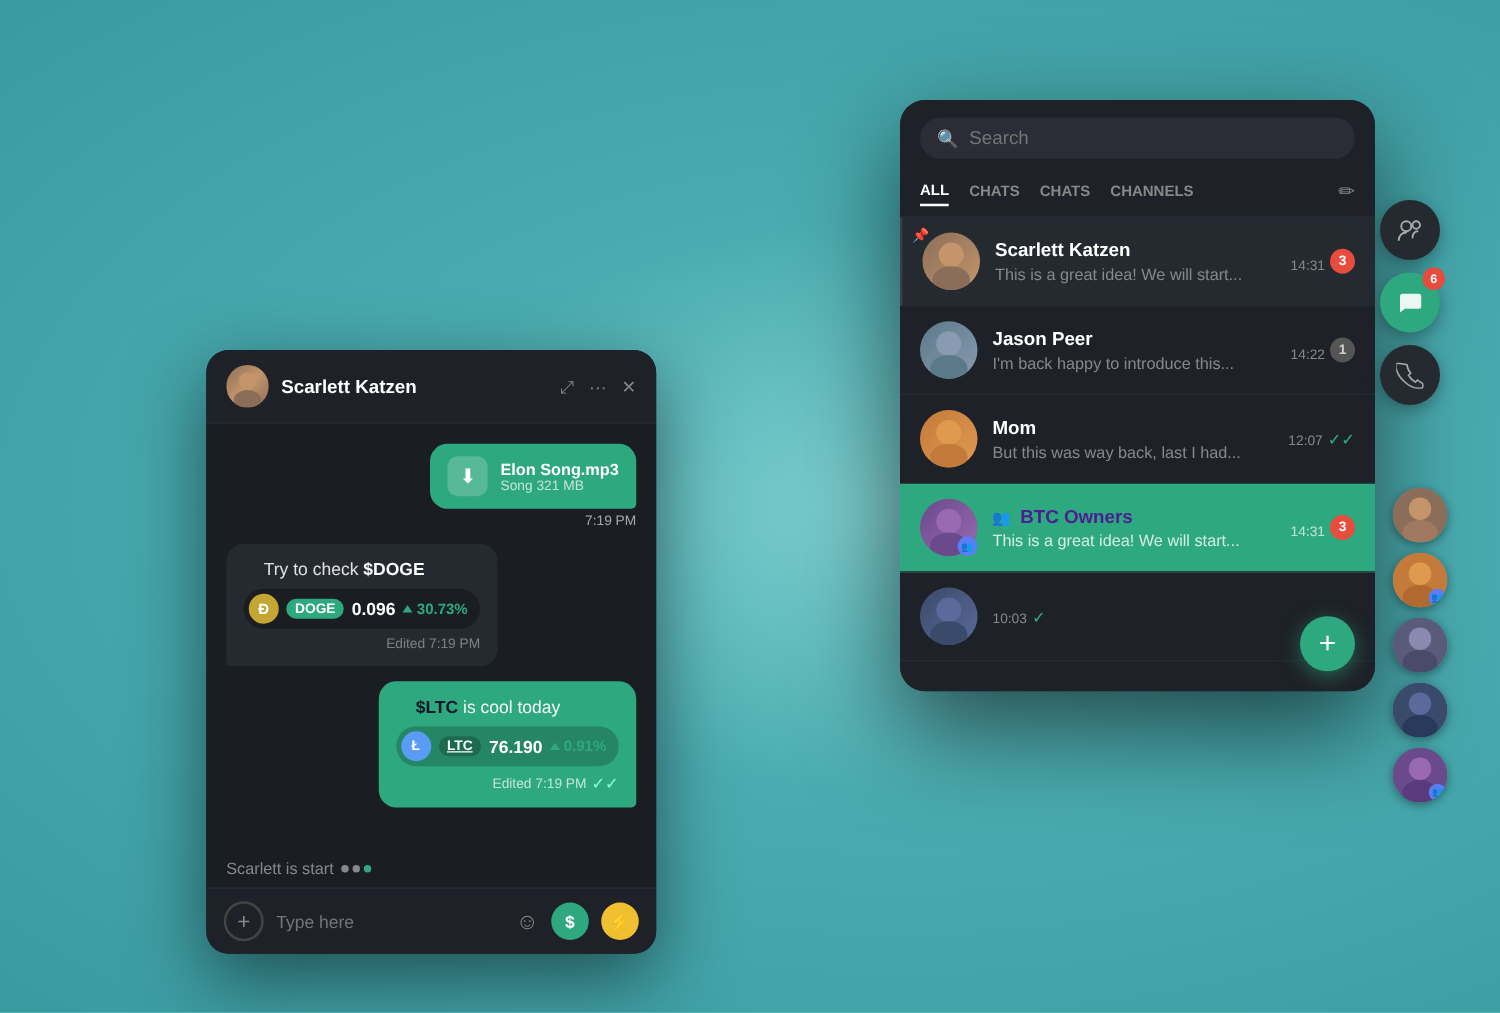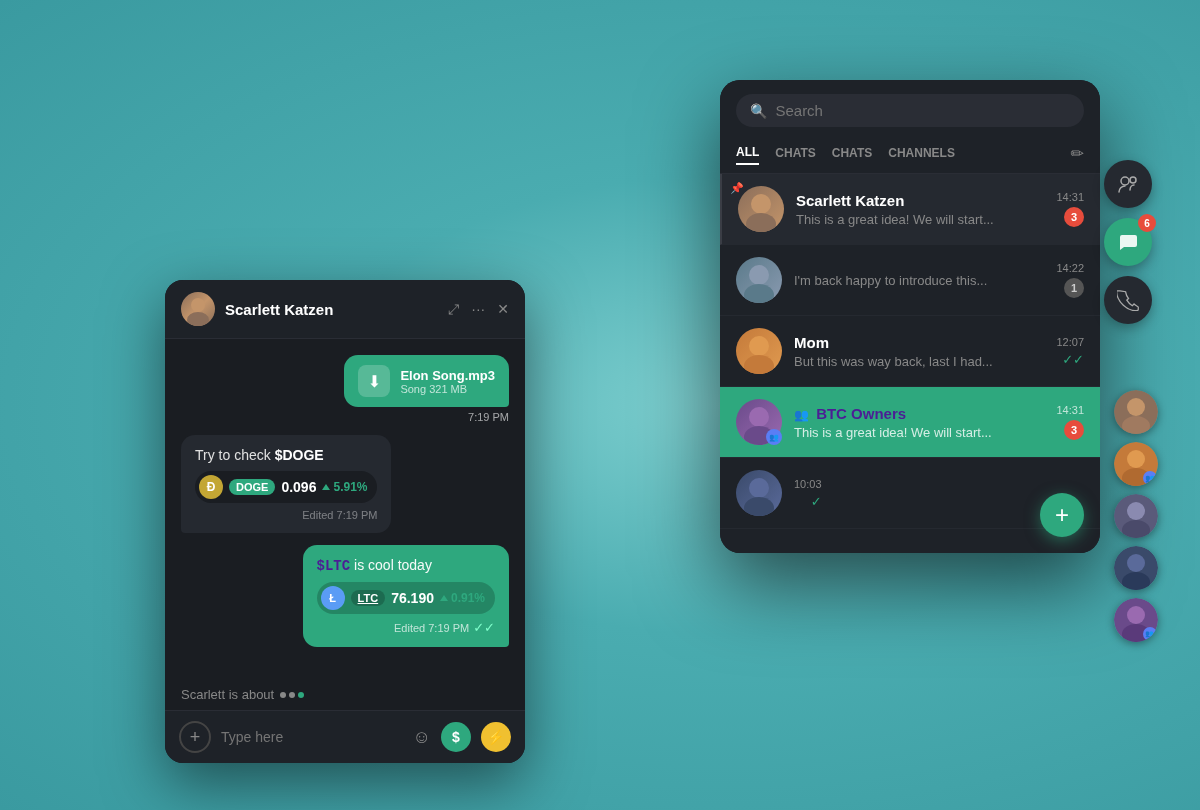--- a/index.html
+++ b/index.html
@@ -146,20 +146,21 @@
       background: #252930;
       border-radius: 14px 14px 14px 4px;
       padding: 12px 14px;
       max-width: 280px;
     }
 
     .crypto-text {
       font-size: 14px;
       color: #e0e0e0;
       margin-bottom: 8px;
+      margin-left: 16px;
     }
 
     .crypto-text strong {
       color: #fff;
     }
 
     .crypto-badge {
       display: flex;
       align-items: center;
       gap: 6px;
@@ -506,21 +507,21 @@
       overflow: hidden;
       text-overflow: ellipsis;
     }
 
     .contact-item.highlighted .contact-preview {
       color: rgba(255,255,255,0.8);
     }
 
     .contact-meta {
       display: flex;
-      flex-direction: column;
+      flex-direction: row;
       align-items: flex-end;
       gap: 4px;
       flex-shrink: 0;
     }
 
     .contact-time {
       font-size: 11px;
       color: #888;
     }
 
@@ -705,49 +706,49 @@
       <div class="msg-crypto-dark">
         <div class="crypto-text">
           Try to check <strong>$DOGE</strong>
         </div>
         <div class="crypto-badge">
           <div class="crypto-icon-doge">Ð</div>
           <span class="crypto-label">DOGE</span>
           <span class="crypto-price">0.096</span>
           <span class="crypto-change">
             <span class="arrow-up"></span>
-            <span>5.91%</span>
+            <span>30.73%</span>
           </span>
         </div>
         <div class="msg-time-edit">Edited 7:19 PM</div>
       </div>
 
       <div class="msg-crypto-green">
         <div class="crypto-text">
-          <strong style="color:#4c1d95;font-family:Liberation Mono, monospace;">$LTC</strong> is cool today
+          <strong style="color:#0f172a;">$LTC</strong> is cool today
         </div>
         <div class="crypto-badge">
           <div class="crypto-icon-ltc">Ł</div>
           <span class="crypto-label" style="background:rgba(0,0,0,0.2);text-decoration:underline;">LTC</span>
           <span class="crypto-price">76.190</span>
           <span class="crypto-change">
             <span class="arrow-up"></span>
             <span>0.91%</span>
           </span>
         </div>
         <div class="msg-time-edit-right">
           <span>Edited 7:19 PM</span>
           <span class="check-mark">✓✓</span>
         </div>
       </div>
 
     </div>
 
     <div class="typing-area">
-      <span>Scarlett is about</span>
+      <span>Scarlett is start</span>
       <div class="typing-dots">
         <div class="dot"></div>
         <div class="dot"></div>
         <div class="dot"></div>
       </div>
     </div>
 
     <div class="chat-input-bar">
       <div class="input-add-btn">+</div>
       <input class="chat-input" type="text" placeholder="Type here" style="">
@@ -799,20 +800,21 @@
       <div class="contact-item">
         <div class="contact-avatar">
           <div class="contact-avatar-img avatar-jason">
             <svg width="46" height="46" viewBox="0 0 46 46">
               <circle cx="23" cy="18" r="10" fill="#8a9ab0"></circle>
               <ellipse cx="23" cy="38" rx="15" ry="11" fill="#5a7a8a"></ellipse>
             </svg>
           </div>
         </div>
         <div class="contact-info">
+          <div class="contact-name">Jason Peer</div>
           <div class="contact-preview">I'm back happy to introduce this...</div>
         </div>
         <div class="contact-meta">
           <span class="contact-time">14:22</span>
           <div class="badge" style="background:#555; color:#ccc;">1</div>
         </div>
       </div>
 
       <div class="contact-item">
         <div class="contact-avatar">

